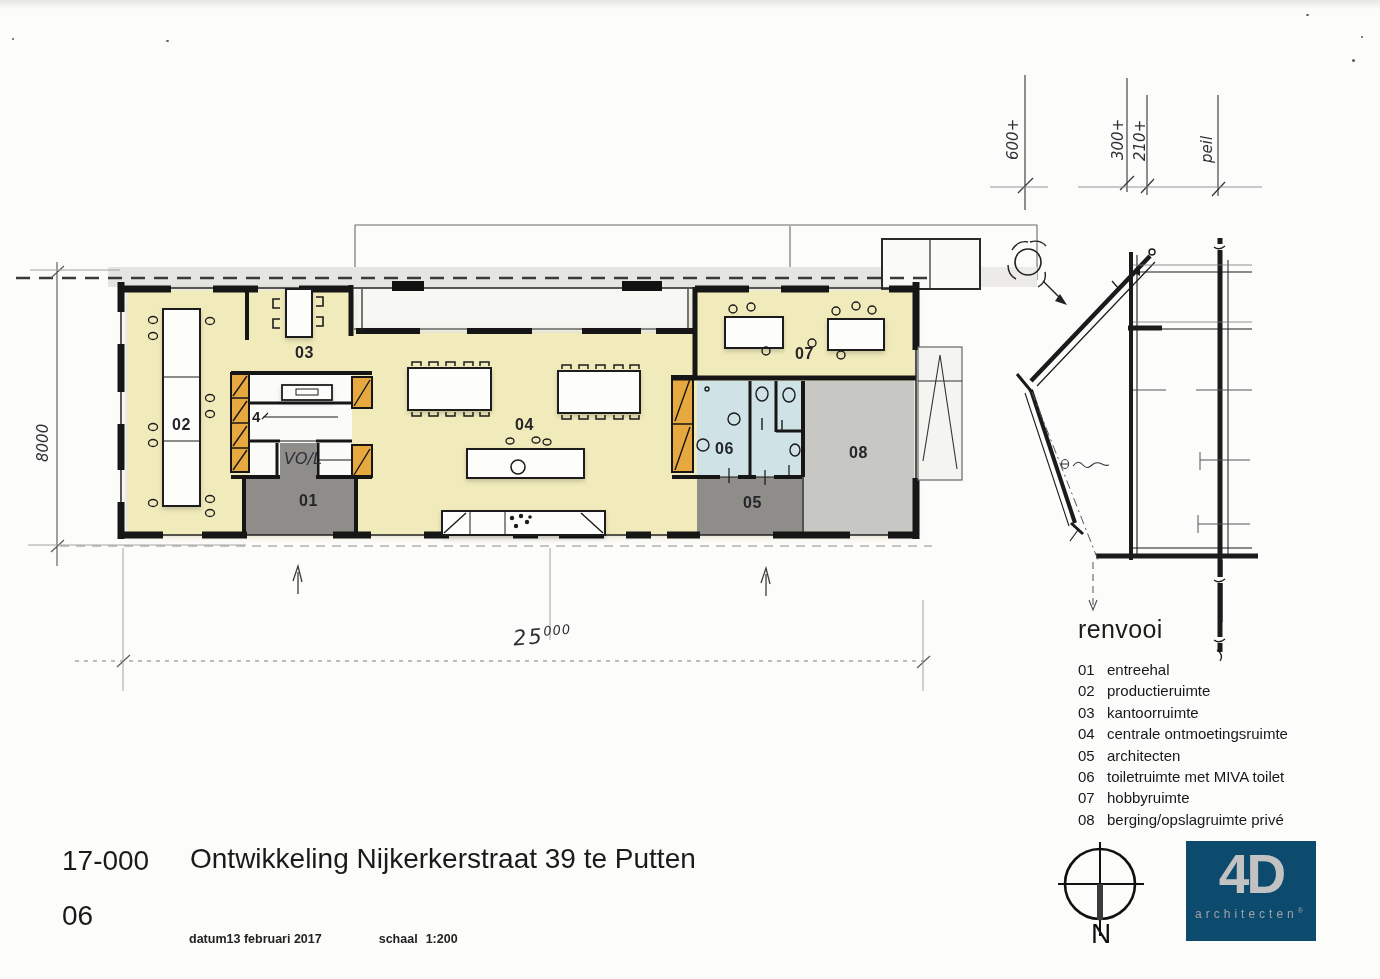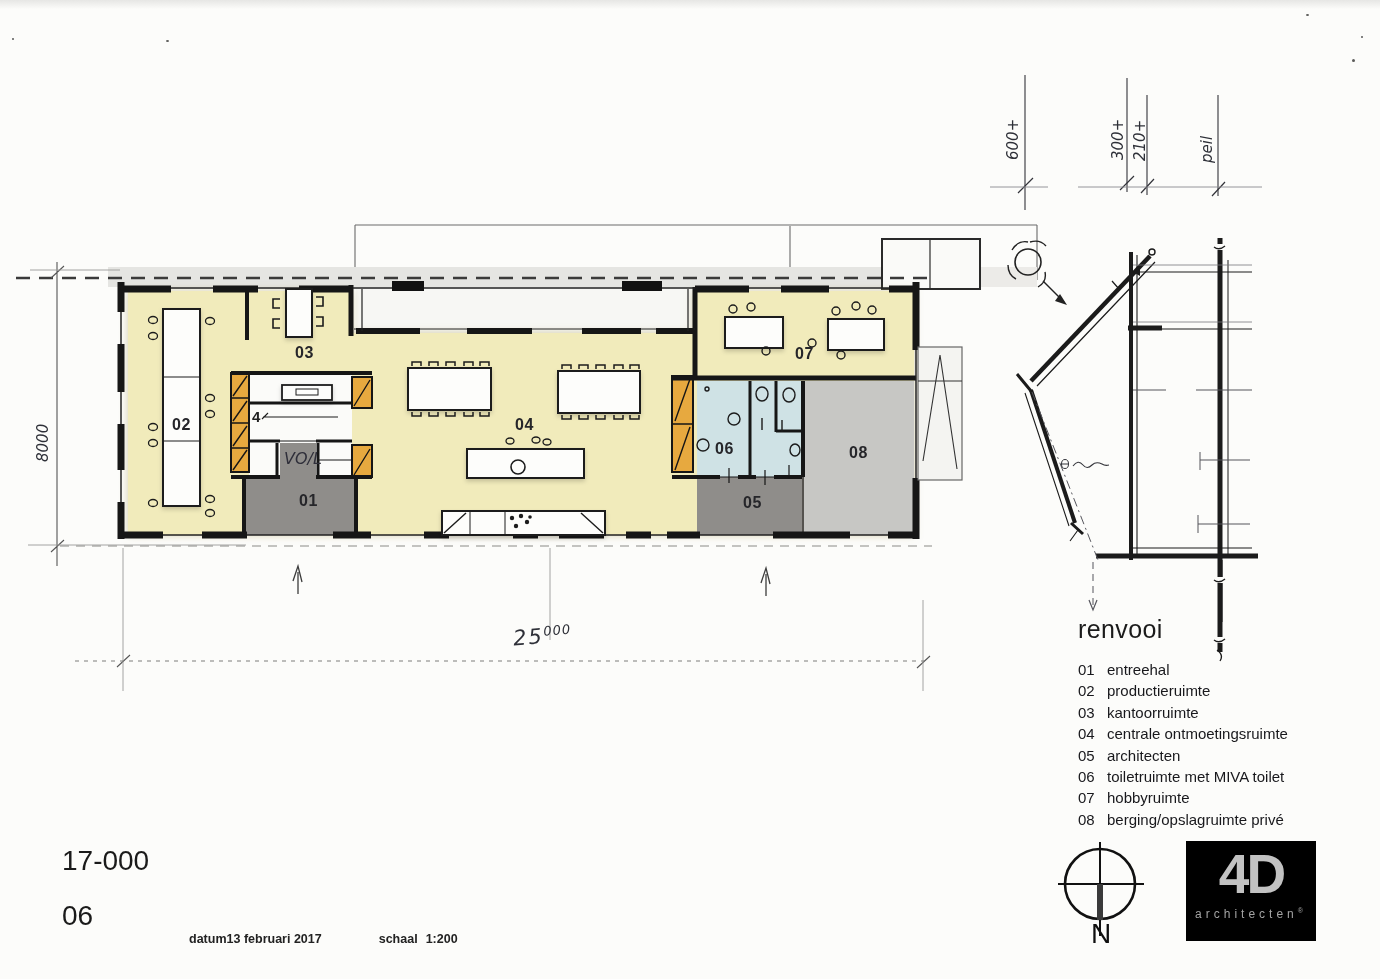--- a/index.html
+++ b/index.html
@@ -30,21 +30,21 @@
   .t-sheet{position:absolute;left:62px;top:900px;font-size:28px;}
   .t-sub{position:absolute;left:188px;top:901px;font-size:24px;}
   .t-meta{position:absolute;left:189px;top:932px;font-size:12.5px;font-weight:600;color:#222;}
   .t-meta .v1{margin-left:0;}
   .t-meta .l2{margin-left:57px;}
   .t-meta .v2{margin-left:8px;}
   
   .north-label{position:absolute;left:1085px;top:918px;width:32px;text-align:center;
                font-size:28px;font-weight:500;color:#0f0f0f;}
   
-  .logo{position:absolute;left:1186px;top:841px;width:130px;height:100px;background:#000000;}
+  .logo{position:absolute;left:1186px;top:841px;width:130px;height:100px;background:#0c4a6e;}
   .logo .brand{display:block;text-align:center;margin-top:6px;font-size:55px;line-height:1;
                font-weight:700;color:#c2c2c2;letter-spacing:-3px;}
   .logo .sub{display:block;text-align:center;margin-top:5px;font-size:12px;
              letter-spacing:4px;color:#a3a3a3;}
   .logo .reg{font-size:7px;vertical-align:super;}
 </style>
 </head>
 <body>
 
 <div class="page">
@@ -325,20 +325,21 @@
         <span class="num">07</span>
         <span>hobbyruimte</span>
       </div>
     <div class="lrow">
         <span class="num">08</span>
         <span>berging/opslagruimte privé</span>
       </div>
   </div>
 
   <div class="t-num">17-000</div>
+  <div class="t-title">Ontwikkeling Nijkerkerstraat 39 te Putten</div>
   <div class="t-sheet">06</div>
   <div class="t-meta">
     <span>datum</span><span class="v1">13 februari 2017</span><span class="l2">schaal</span><span class="v2">1:200</span>
   </div>
 
   <svg class="layer" style="left:1052px;top:838px;width:100px;height:110px" viewBox="0 0 100 110">
     <circle cx="48" cy="46" r="35" stroke="#111" stroke-width="2.6" fill="none"></circle>
     <line x1="6" y1="46" x2="92" y2="46" stroke="#111" stroke-width="2"></line>
     <line x1="48" y1="4" x2="48" y2="98" stroke="#111" stroke-width="2"></line>
     <line x1="48" y1="46" x2="48" y2="82" stroke="#3a3a3a" stroke-width="6"></line>

